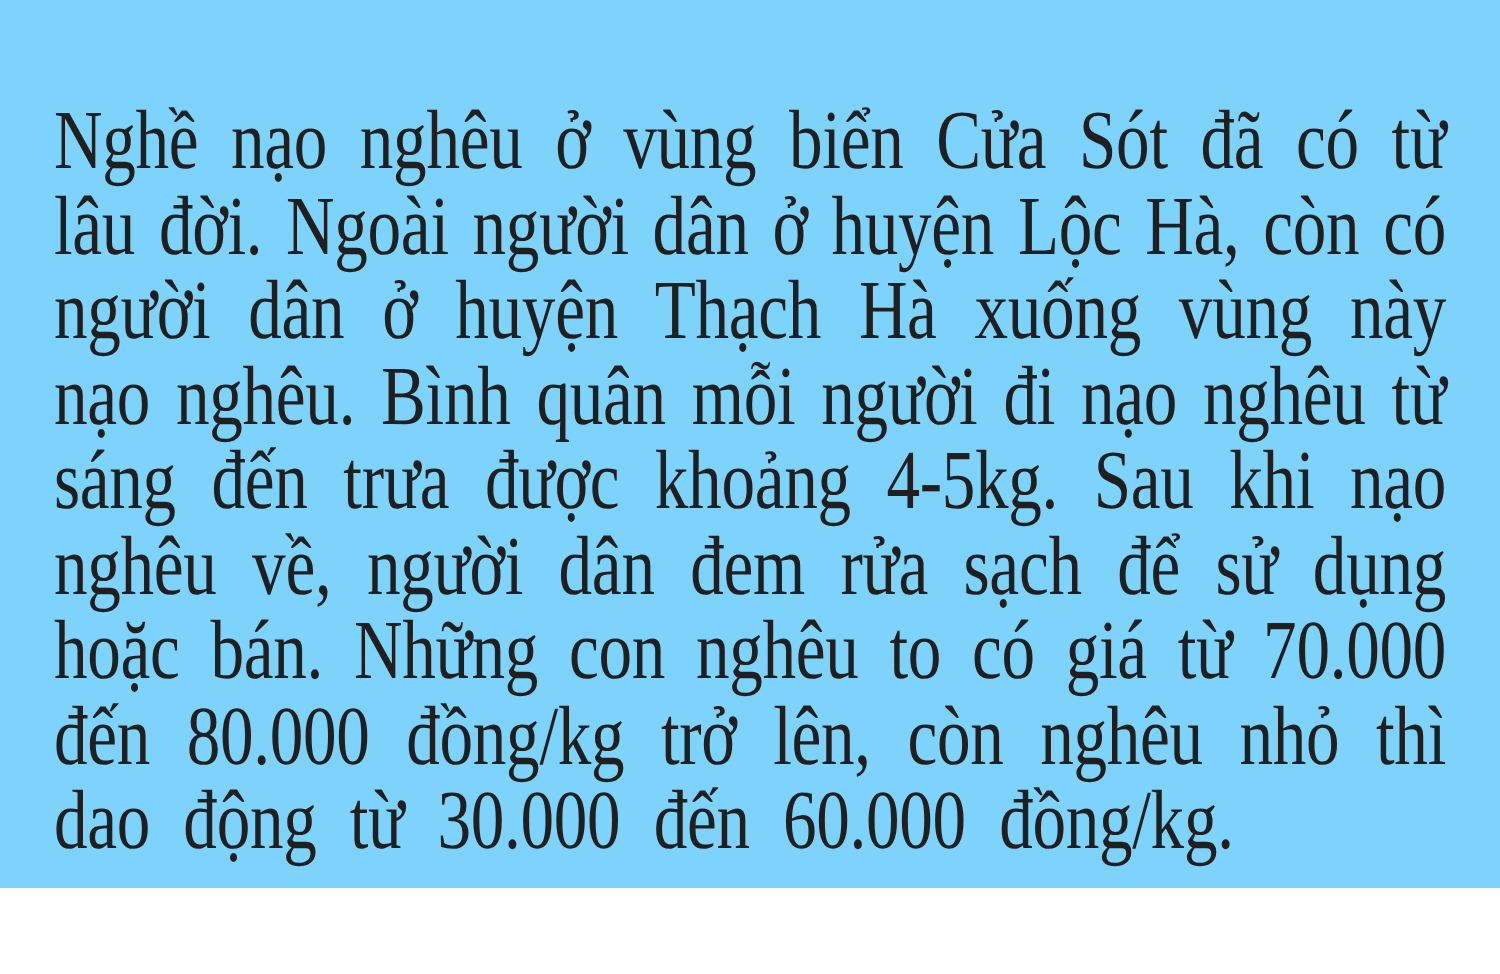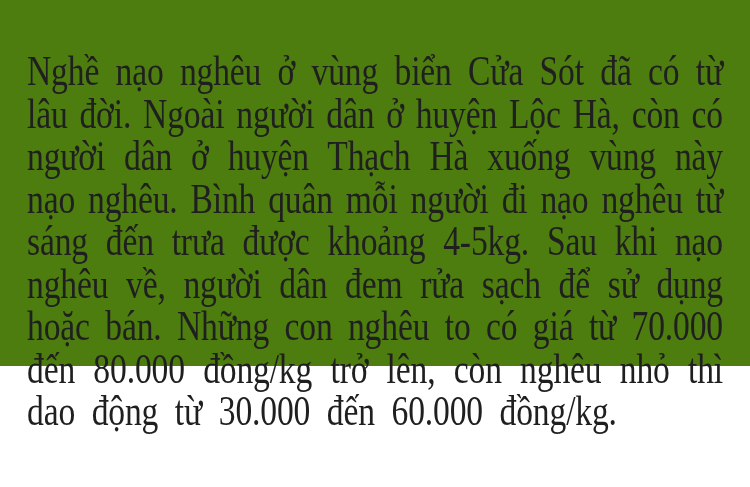--- a/index.html
+++ b/index.html
@@ -7,22 +7,22 @@
     padding: 0;
   }
   body {
     width: 750px;
     height: 487px;
     background: #ffffff;
     overflow: hidden;
   }
   .page {
     width: 750px;
-    height: 366px;
-    background: #4d7c0f;
+    height: 444px;
+    background: #7dd3fc;
     position: relative;
     text-decoration: underline;
   }
   .text-block {
     position: absolute;
     top: 50px;
     left: 27px;
     width: 696px;
   }
   

